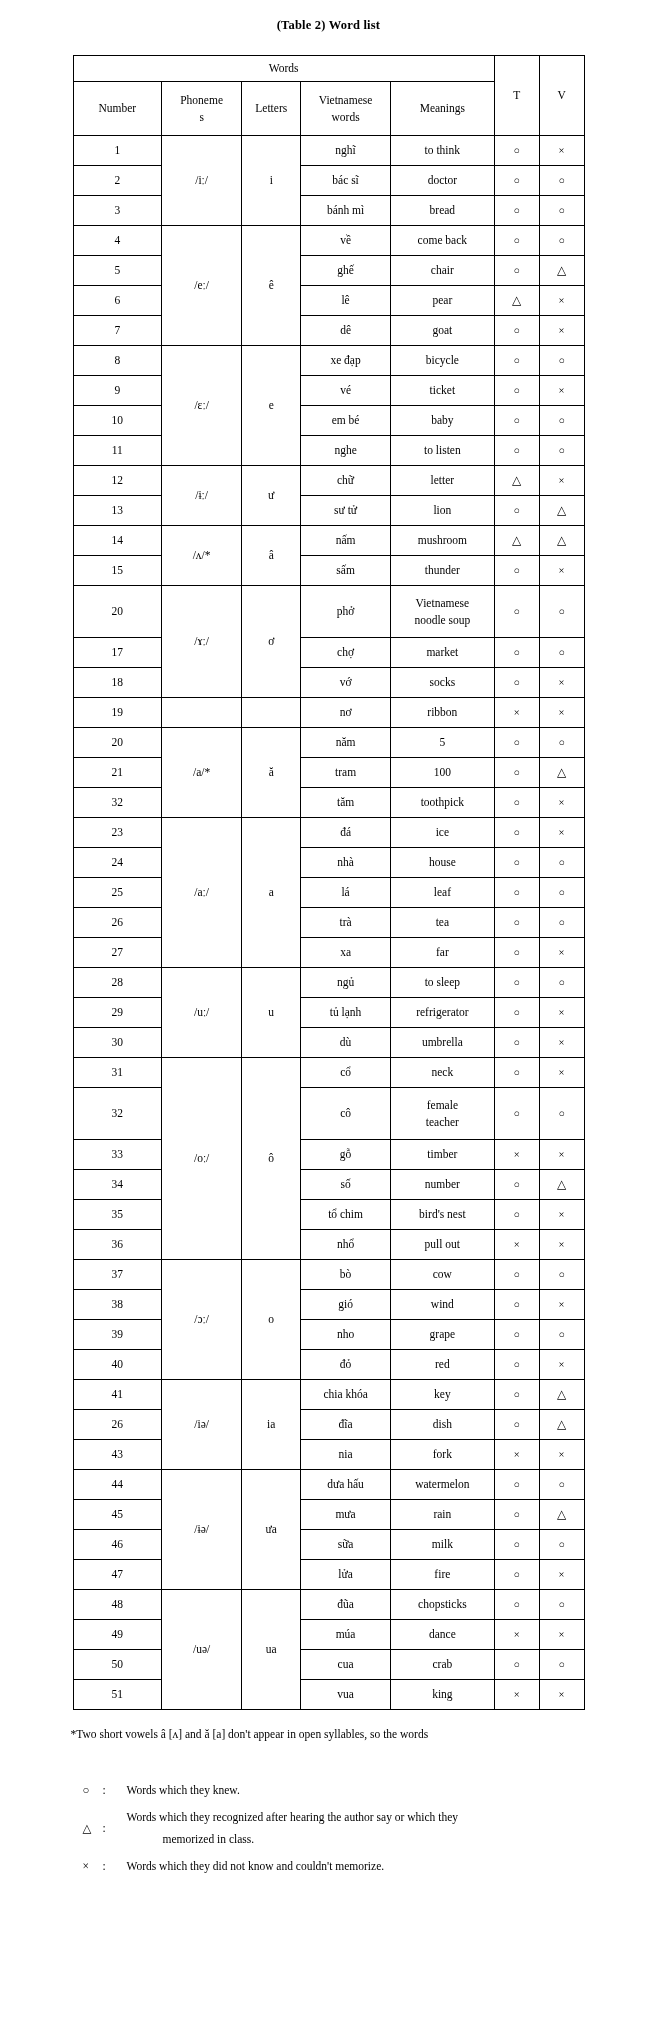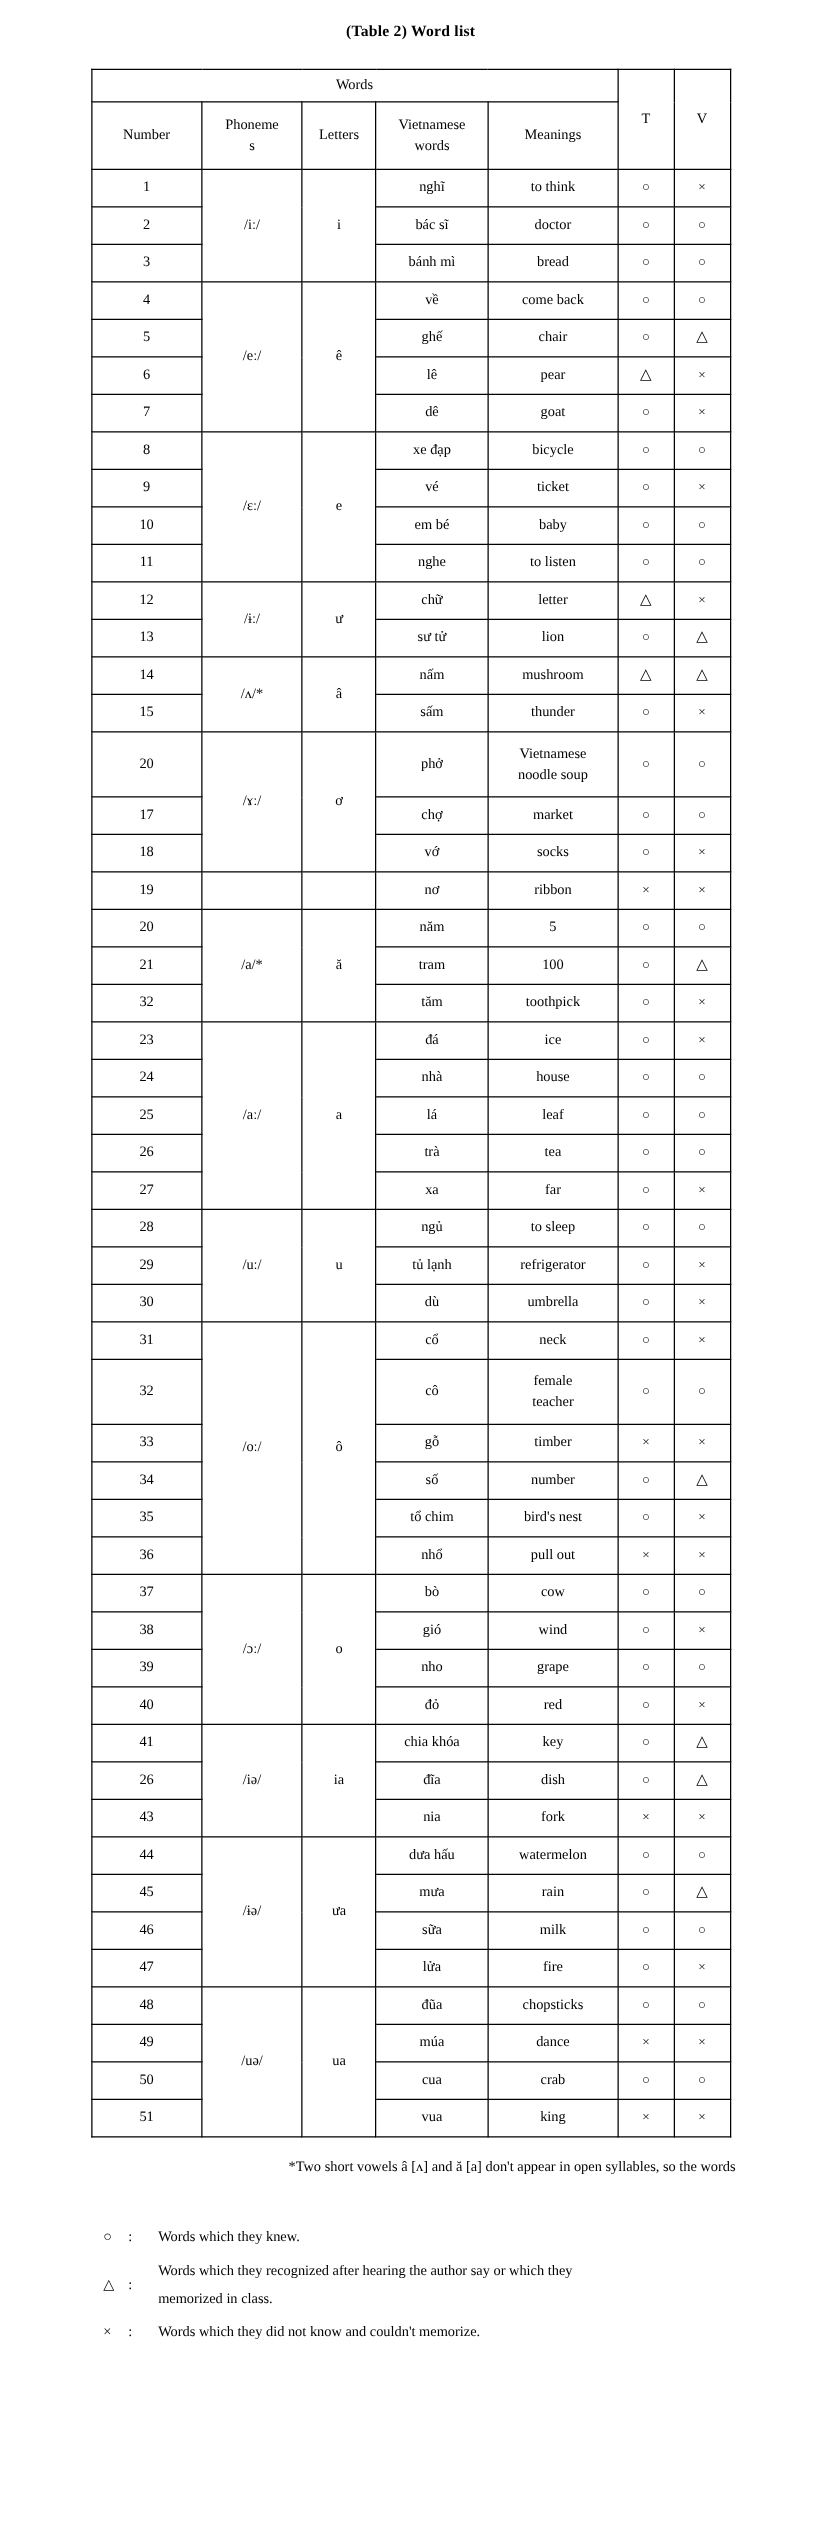--- a/index.html
+++ b/index.html
@@ -77,21 +77,21 @@
     line-height: 1;
     display: inline-block;
   }
   .mark.tri { font-size: 12px; }
 
   .footnote {
     width: 520px;
     margin: 9px auto 0 auto;
     font-size: 11.5px;
     line-height: 2.1;
-    text-align: right;
+    text-align: left;
     padding-left: 2px;
   }
   .legend {
     width: 560px;
     margin: 34px auto 0 auto;
     padding-left: 34px;
     font-size: 11.5px;
   }
   .legend-row {
     display: flex;
@@ -111,21 +111,21 @@
     line-height: 1.9;
   }
   .legend-text {
     flex: 1 1 auto;
     line-height: 1.9;
   }
   .legend-row.two-line .legend-sym,
   .legend-row.two-line .legend-colon {
     align-self: center;
   }
-  .legend-text .l2 { display: block; }
+  .legend-text .l2 { display: block; margin-left: 36px; }
 </style>
 </head>
 <body>
 
 <div class="page">
 
   <div class="table-title">(Table 2) Word list</div>
 
   <div class="table-wrap">
     <table class="wordlist">

